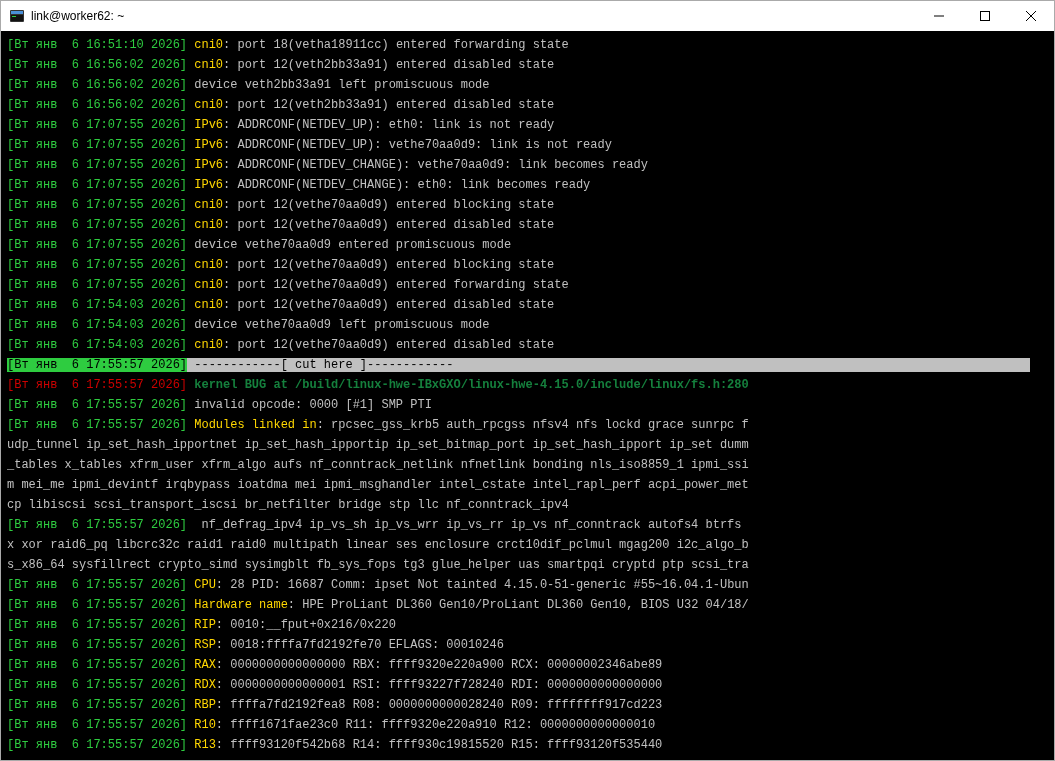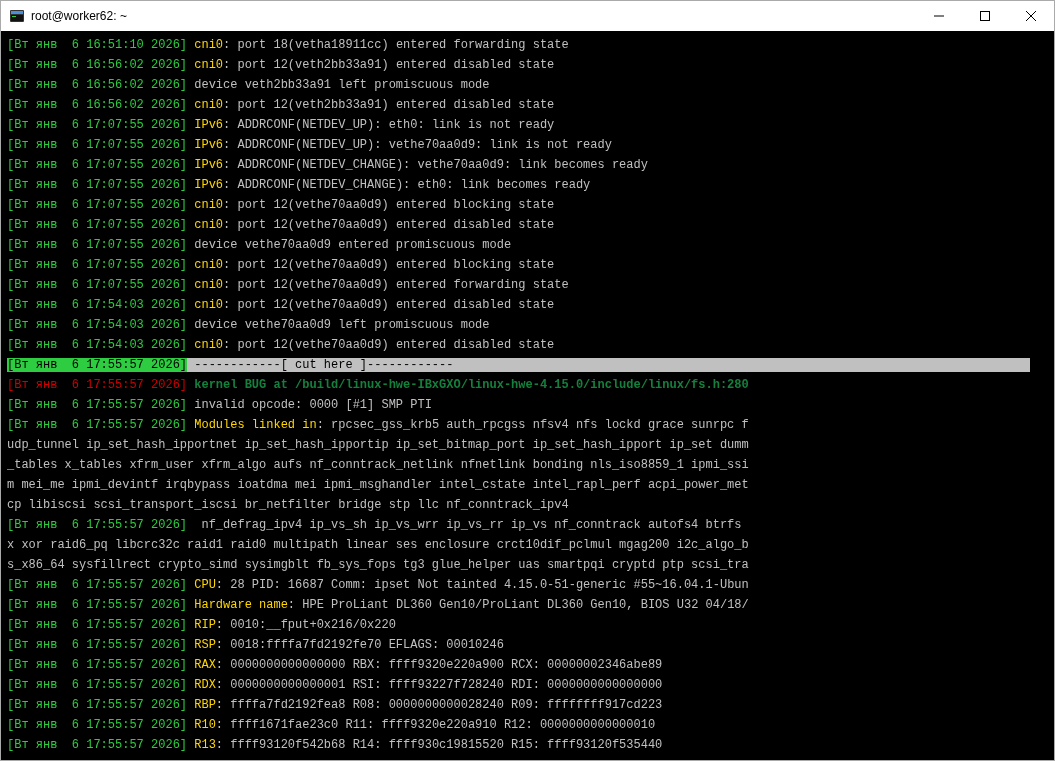--- a/index.html
+++ b/index.html
@@ -76,21 +76,21 @@
   <div class="titlebar">
     <div class="titlebar-left">
       <span class="titlebar-icon">
         <svg viewBox="0 0 16 16">
             <rect x="1" y="2" width="14" height="12" rx="1" fill="#333"></rect>
             <rect x="2" y="3" width="12" height="3" fill="#4a90d9"></rect>
             <rect x="2" y="7" width="12" height="6" fill="#111"></rect>
             <rect x="3" y="8" width="4" height="1" fill="#2ecc40"></rect>
           </svg>
       </span>
-      <span>root@worker62: ~</span>
+      <span>link@worker62: ~</span>
     </div>
     <div class="titlebar-controls">
       <div class="ctrl">
         <svg viewBox="0 0 10 10">
             <line x1="0" y1="5" x2="10" y2="5" stroke="#000" stroke-width="1"></line>
           </svg>
       </div>
       <div class="ctrl">
         <svg viewBox="0 0 10 10">
             <rect x="0.5" y="0.5" width="9" height="9" fill="none" stroke="#000" stroke-width="1"></rect>

